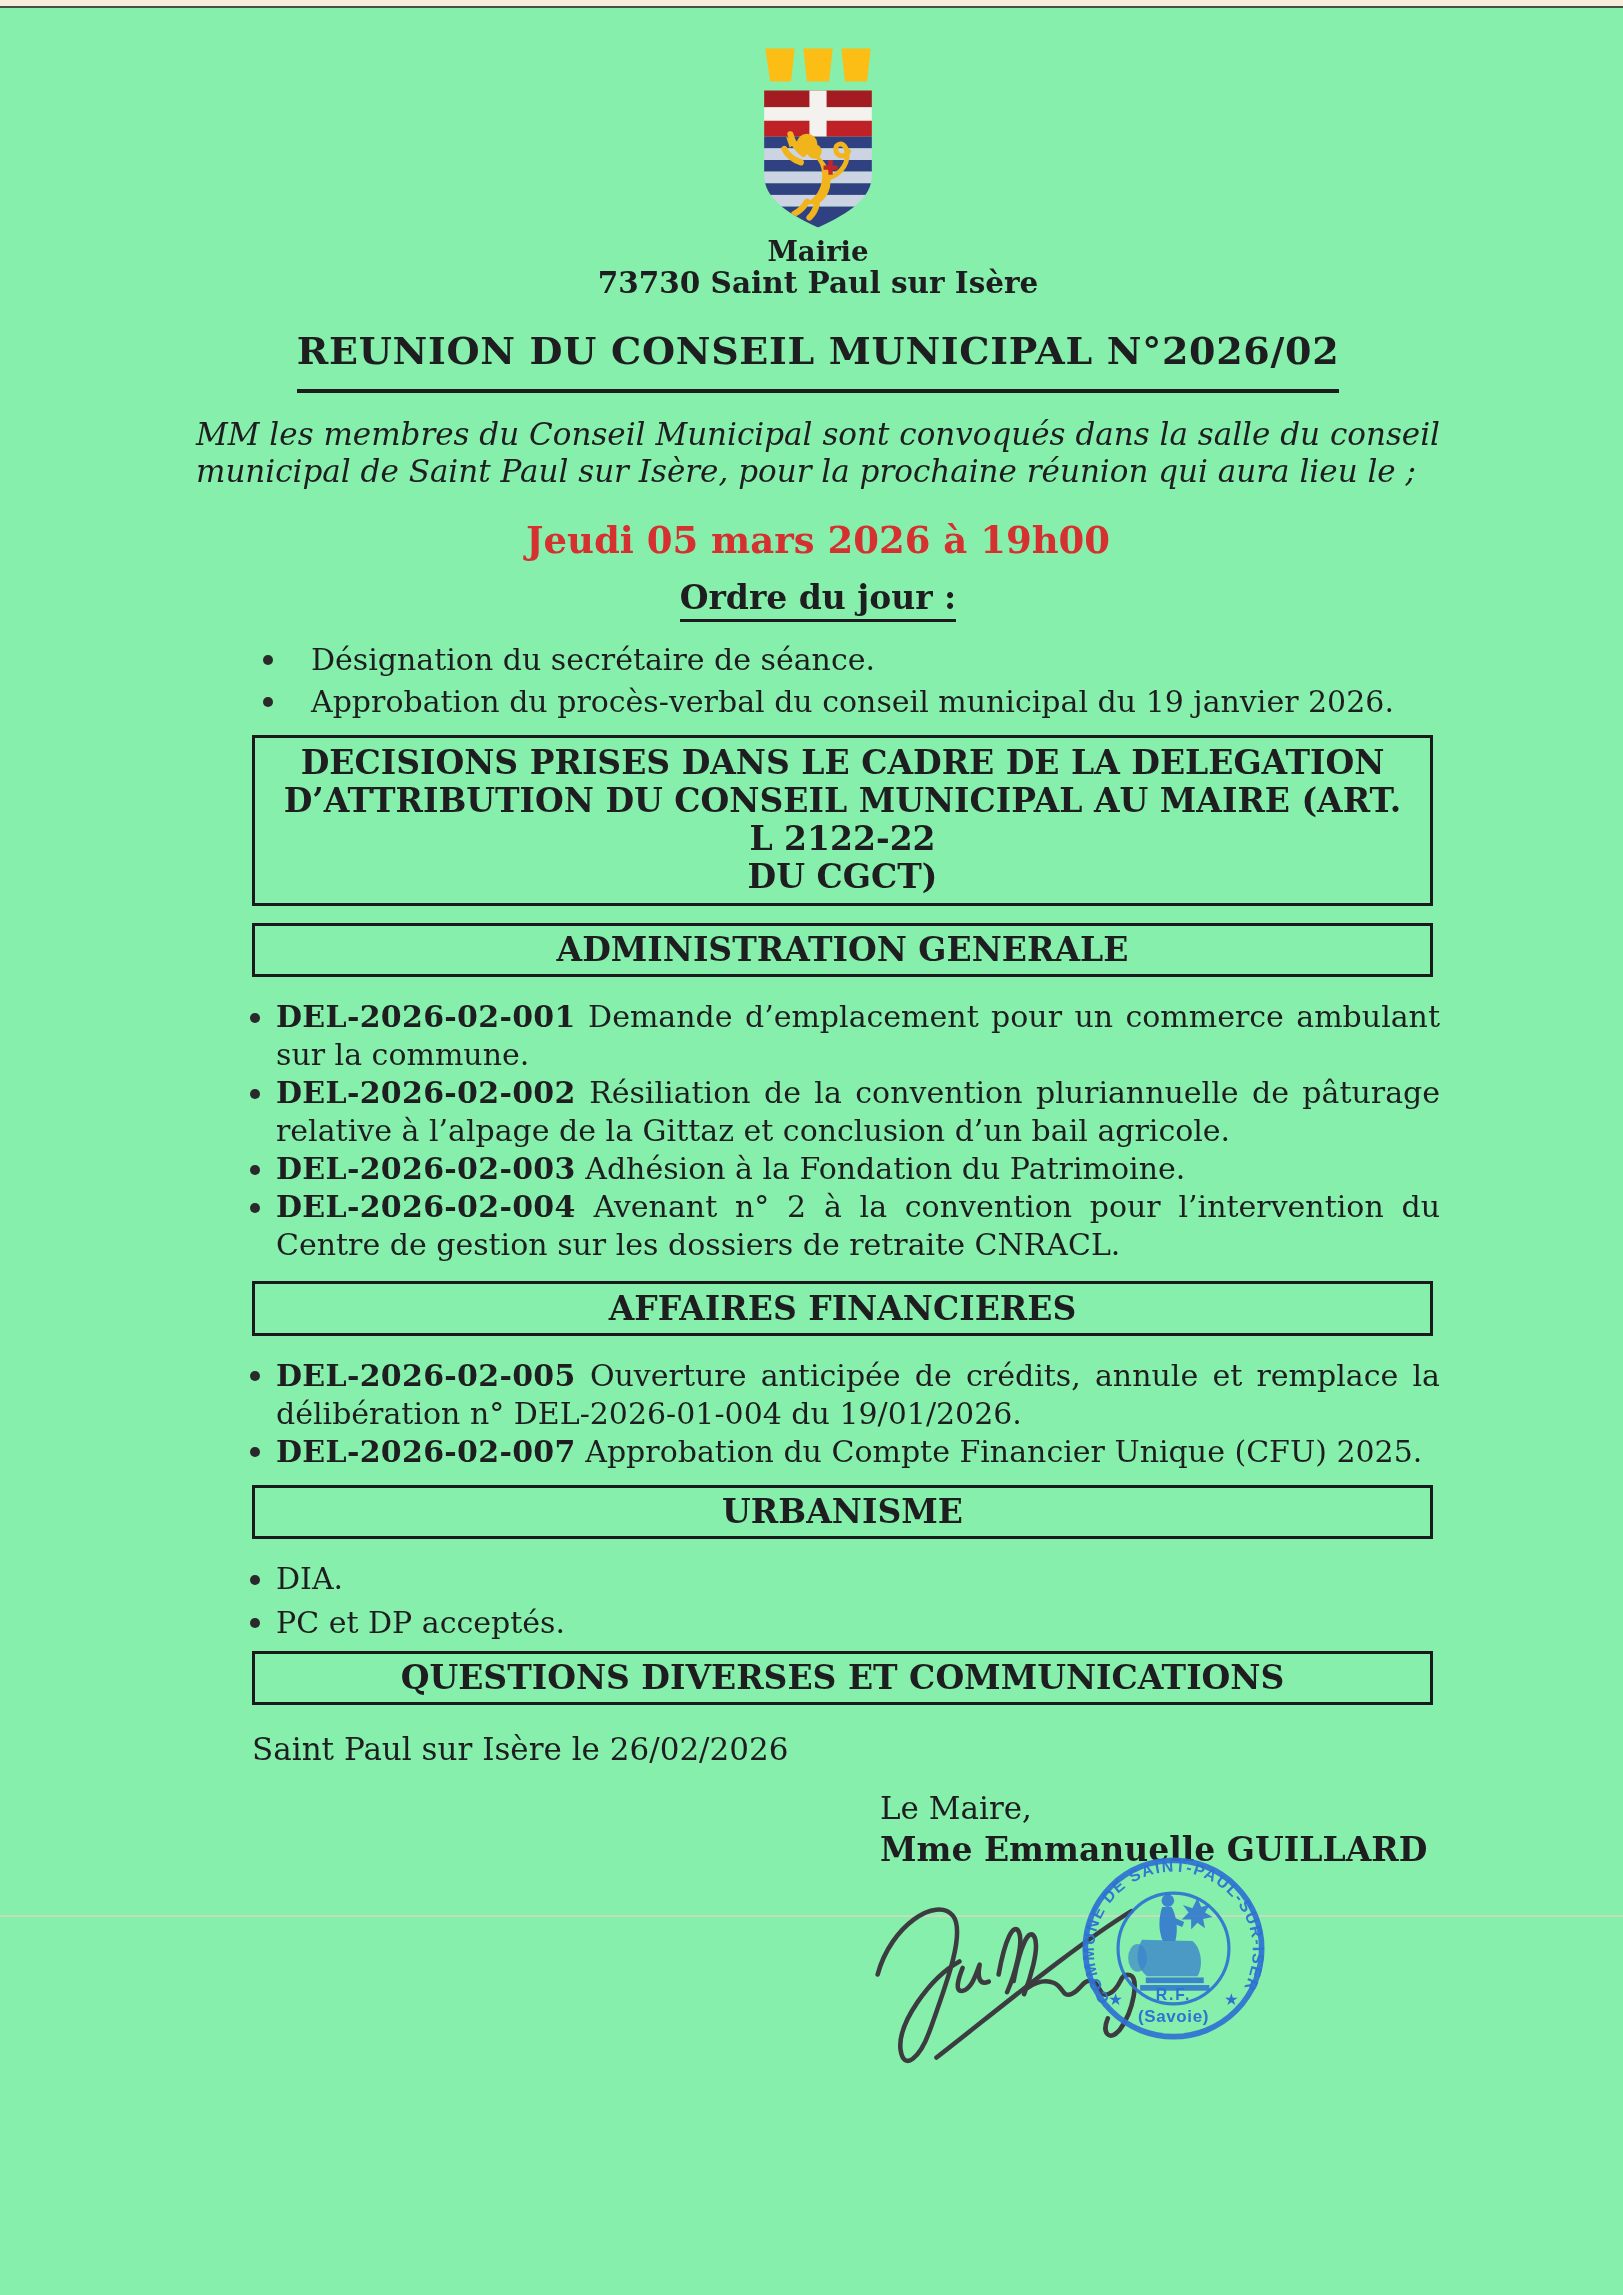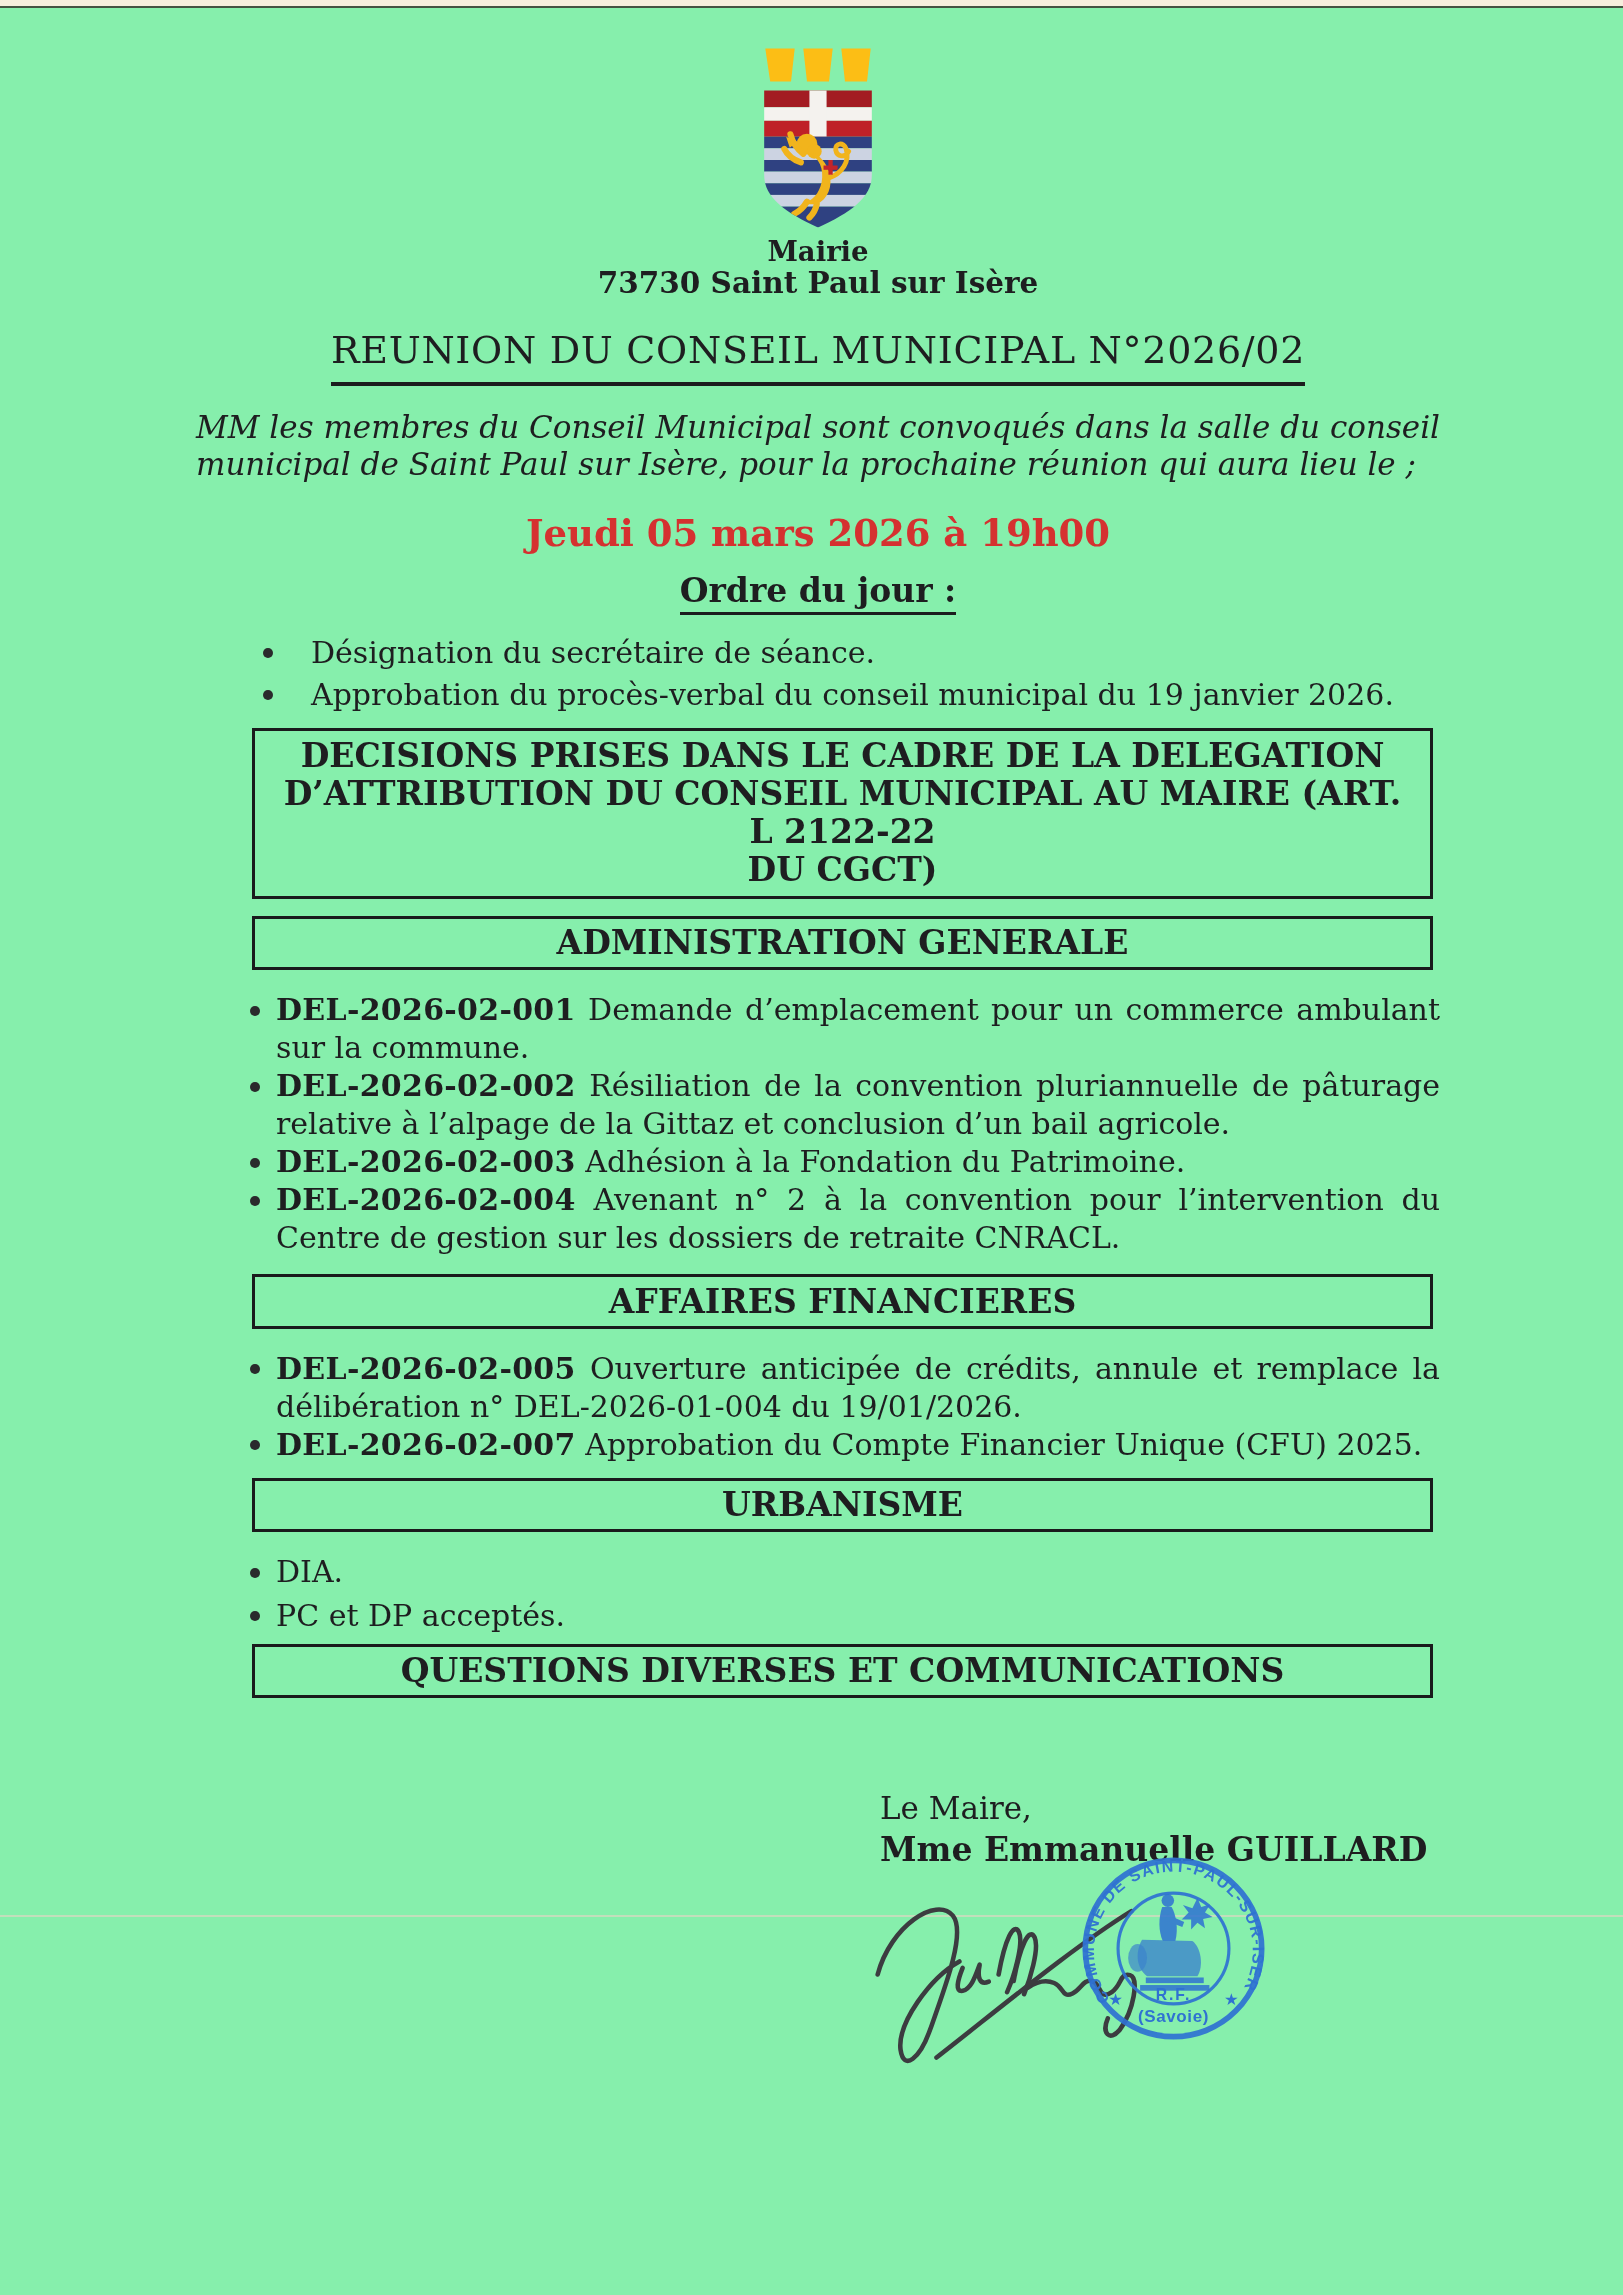--- a/index.html
+++ b/index.html
@@ -19,22 +19,22 @@
   .content { padding:0 183px 0 196px; }
 
   .header { margin-top:46px; text-align:center; }
   .crest { display:block; margin:0 auto; width:128px; height:190px; }
   .org-name   { font-weight:bold; font-size:27.5px; line-height:30px; }
   .org-address{ font-weight:bold; font-size:29.5px; line-height:34px; }
 
   .title-wrap { margin-top:27.5px; text-align:center; }
   .doc-title {
     display:inline-block;
-    font-weight:normal; font-size:38px; letter-spacing:0.7px;
-    border-bottom:4.6px solid #1c1c1e; padding-bottom:10px;
+    font-weight:bold; font-size:38px; letter-spacing:0.7px;
+    border-bottom:4.6px solid #1c1c1e; padding-bottom:16px;
   }
 
   .intro {
     margin-top:23.6px;
     font-size:31px; line-height:37px;
     text-align:justify;
     font-style:italic;
   }
 
   .date-line {
@@ -196,20 +196,21 @@
 
     <div class="banner mt-urb">URBANISME</div>
 
     <div class="del-list list-gap">
       <div class="del-item">DIA.</div>
       <div class="del-item">PC et DP acceptés.</div>
     </div>
 
     <div class="banner mt-quest">QUESTIONS DIVERSES ET COMMUNICATIONS</div>
 
+    <div class="place-date">Saint Paul sur Isère le 26/02/2026</div>
 
   </div>
 
   <div class="closing">
     <div>Le Maire,</div>
     <div class="signer">Mme Emmanuelle GUILLARD</div>
   </div>
 
   <svg class="signature-svg" viewBox="0 0 560 390" aria-hidden="true">
     <g fill="none" stroke="#3c3c40" stroke-width="7" stroke-linecap="round" stroke-linejoin="round">

